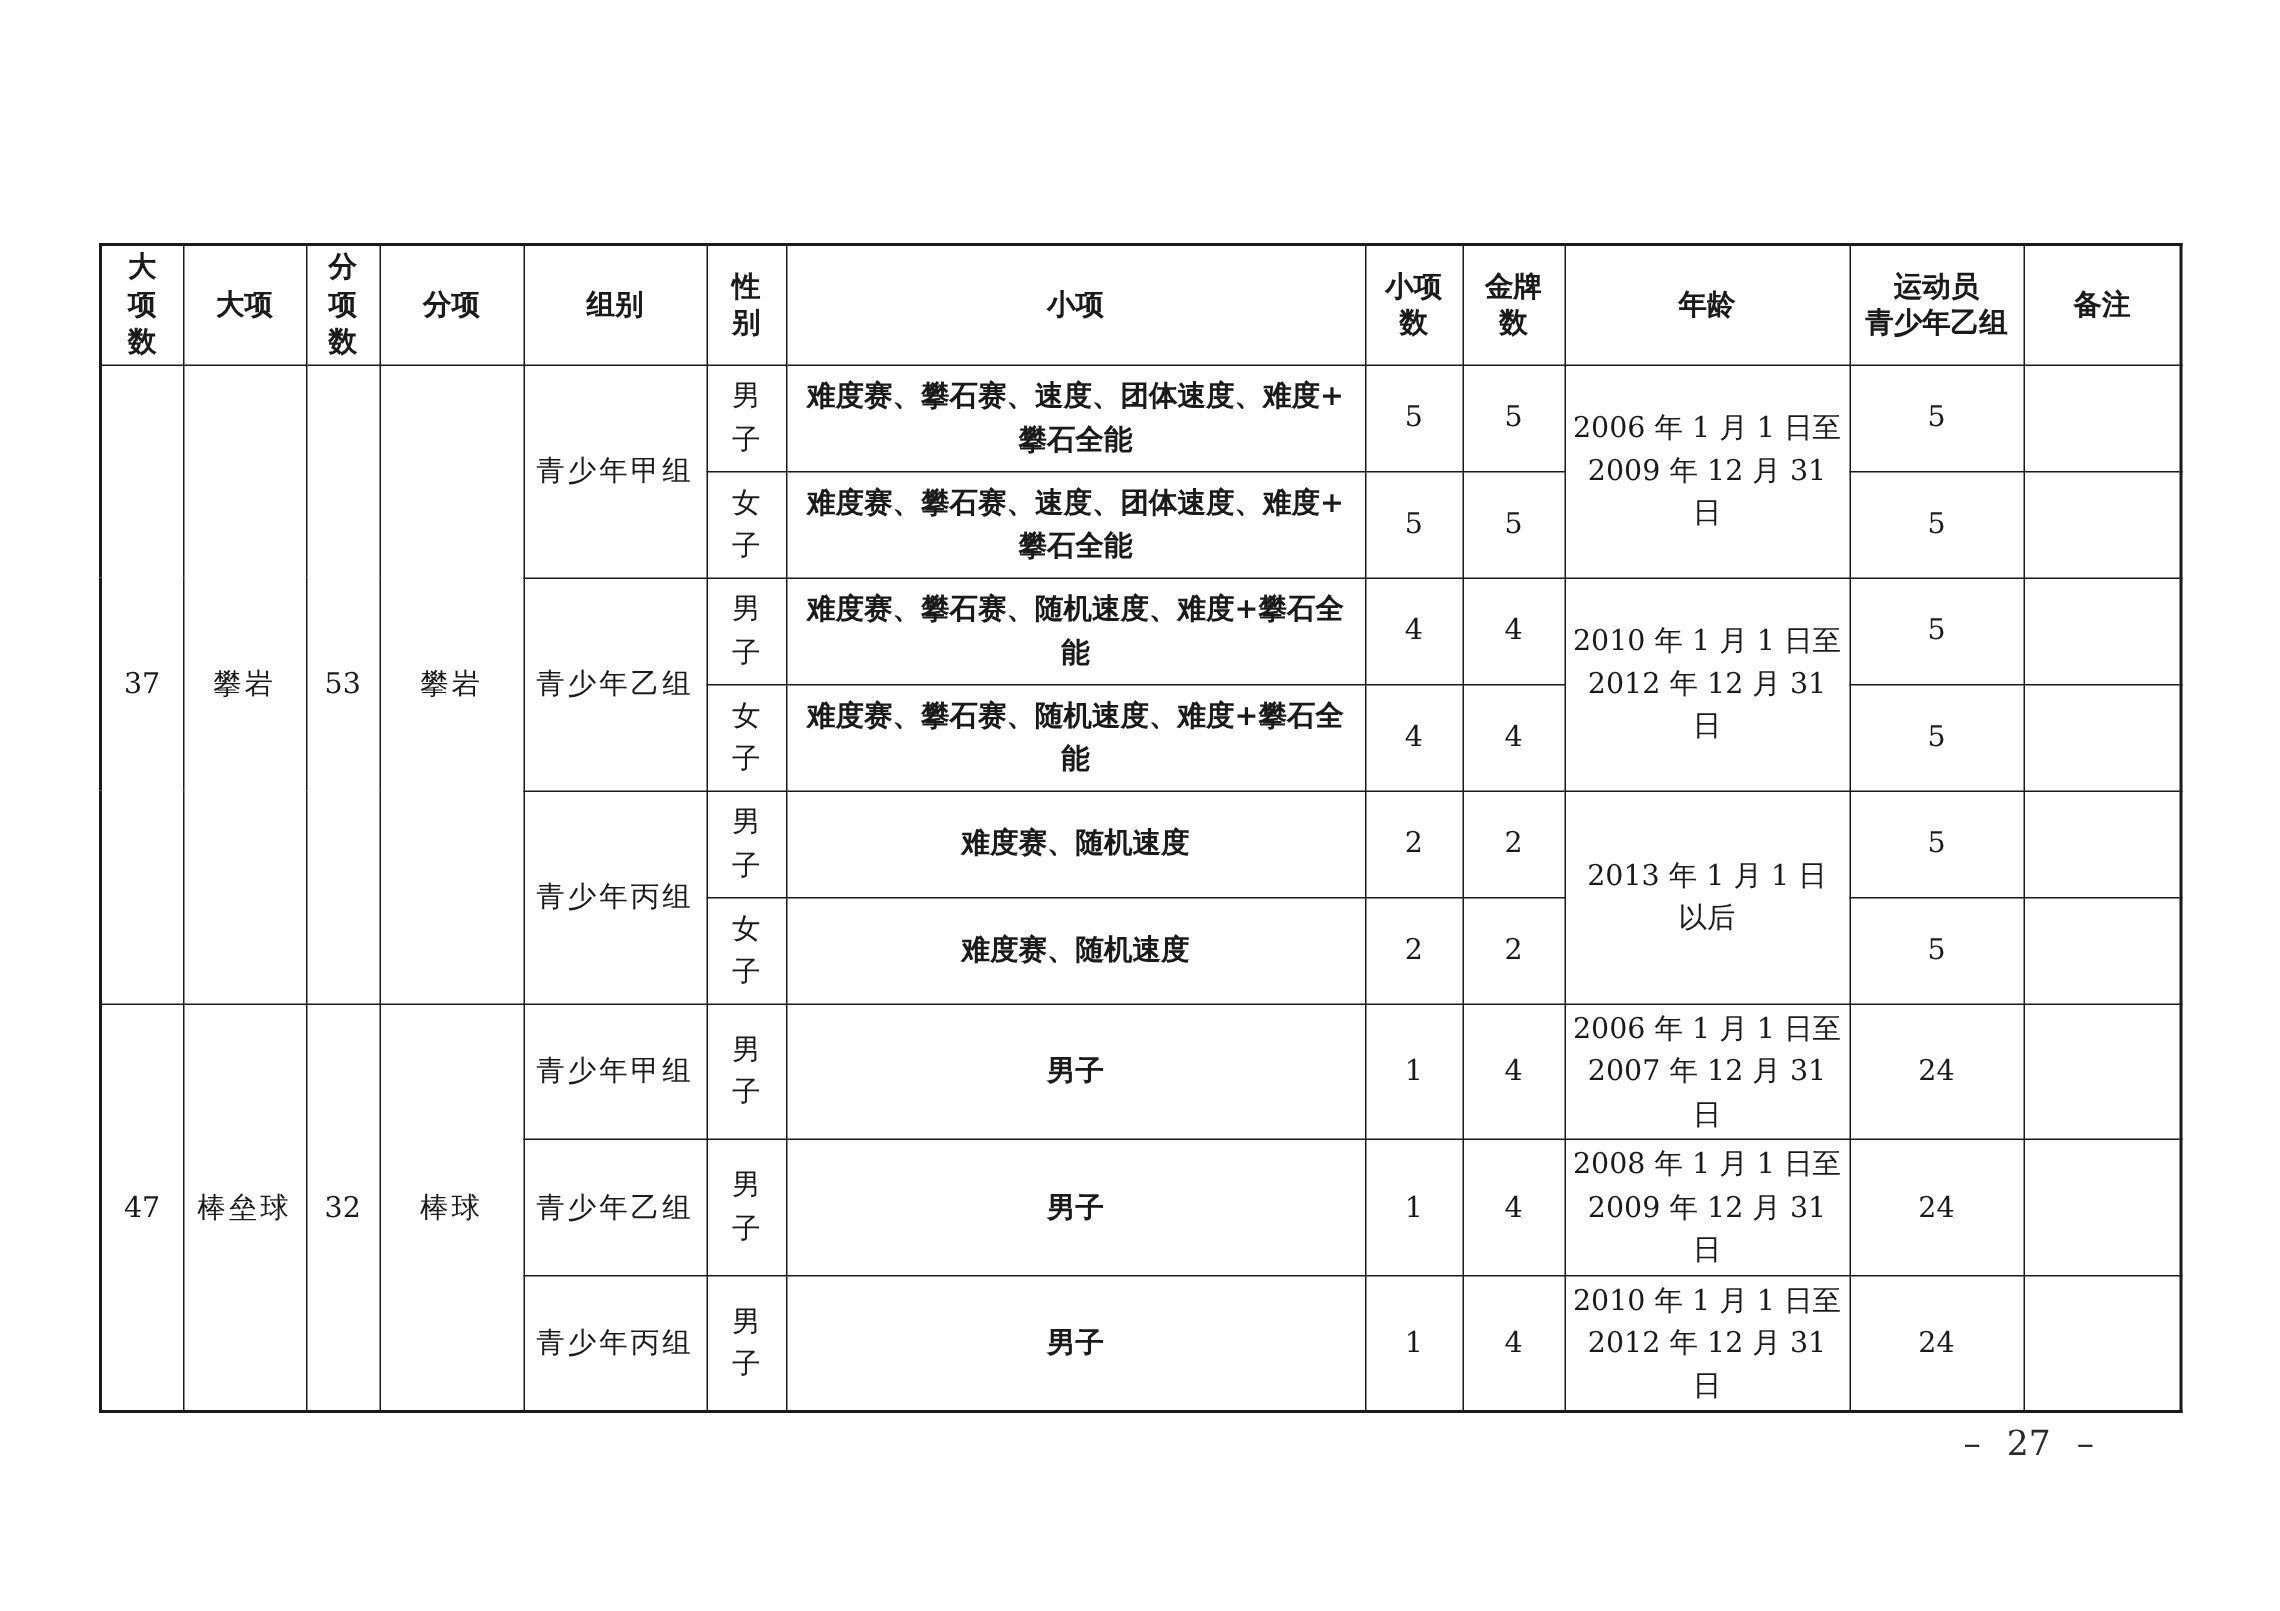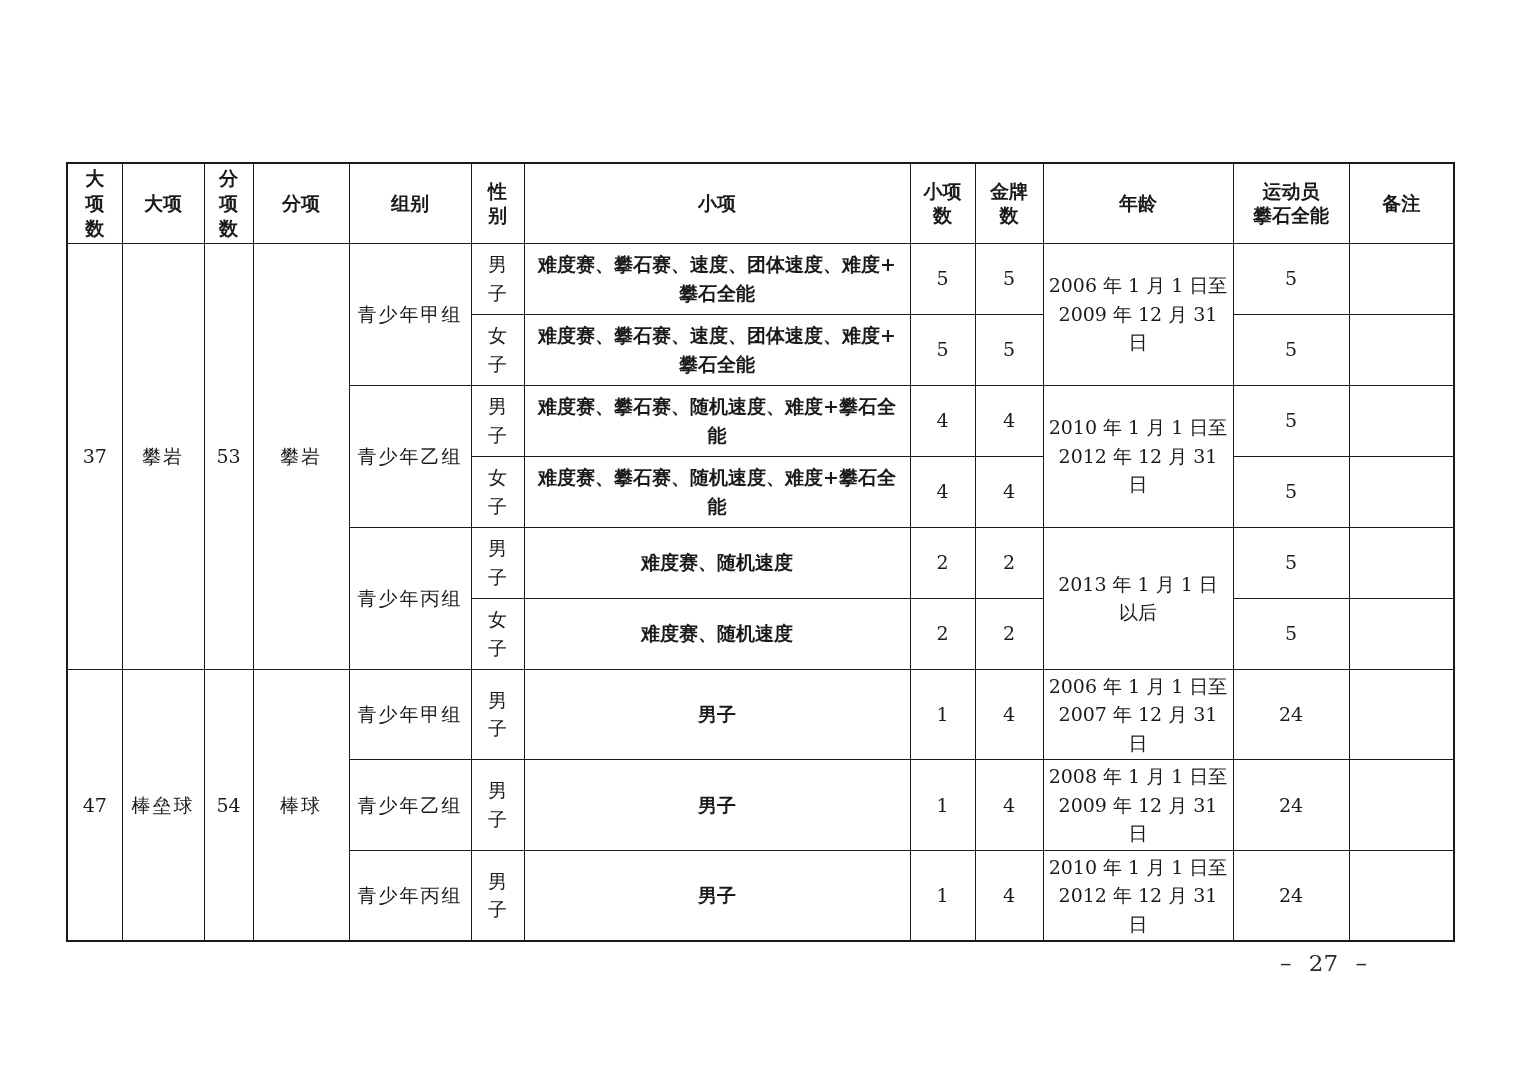--- a/index.html
+++ b/index.html
@@ -50,20 +50,21 @@
   .c-num { font-size: 20px; }
   .ls2 { letter-spacing: 2px; }
   .c-gender { font-size: 19px; line-height: 1.55; }
   .c-events { font-size: 17.5px; line-height: 1.8; padding: 2px 7px; font-weight: bold; }
   .c-age { font-size: 18.5px; line-height: 1.8; margin-top: 23px; }
   .page-number {
     position: absolute;
     left: 1280px;
     top: 950px;
     width: 145px;
+    text-align: center;
     font-size: 23px;
     color: #2a2a2a;
     word-spacing: 10px;
     font-family: "DejaVu Serif", "Liberation Serif", serif;
   }
 </style>
 </head>
 <body>
 
 <div class="page">
@@ -96,21 +97,21 @@
         <th>组别</th>
         <th>性
 别</th>
         <th>小项</th>
         <th>小项
 数</th>
         <th>金牌
 数</th>
         <th>年龄</th>
         <th>运动员
-攀石全能</th>
+青少年乙组</th>
         <th>备注</th>
       </tr>
     </thead>
     <tbody>
 
       <tr>
         <td rowspan="6" class="c-num">37</td>
         <td rowspan="6" class="ls2">攀岩</td>
         <td rowspan="6" class="c-num">53</td>
         <td rowspan="6" class="ls2">攀岩</td>
@@ -175,21 +176,21 @@
         <td class="c-events">难度赛、随机速度</td>
         <td class="c-num">2</td>
         <td class="c-num">2</td>
         <td class="c-num">5</td>
         <td></td>
       </tr>
 
       <tr>
         <td rowspan="3" class="c-num">47</td>
         <td rowspan="3" class="ls2">棒垒球</td>
-        <td rowspan="3" class="c-num">54</td>
+        <td rowspan="3" class="c-num">32</td>
         <td rowspan="3" class="ls2">棒球</td>
         <td class="ls2">青少年甲组</td>
         <td class="c-gender">男
 子</td>
         <td class="c-events">男子</td>
         <td class="c-num">1</td>
         <td class="c-num">4</td>
         <td class="c-age">2006 年 1 月 1 日至
 2007 年 12 月 31 日</td>
         <td class="c-num">24</td>

